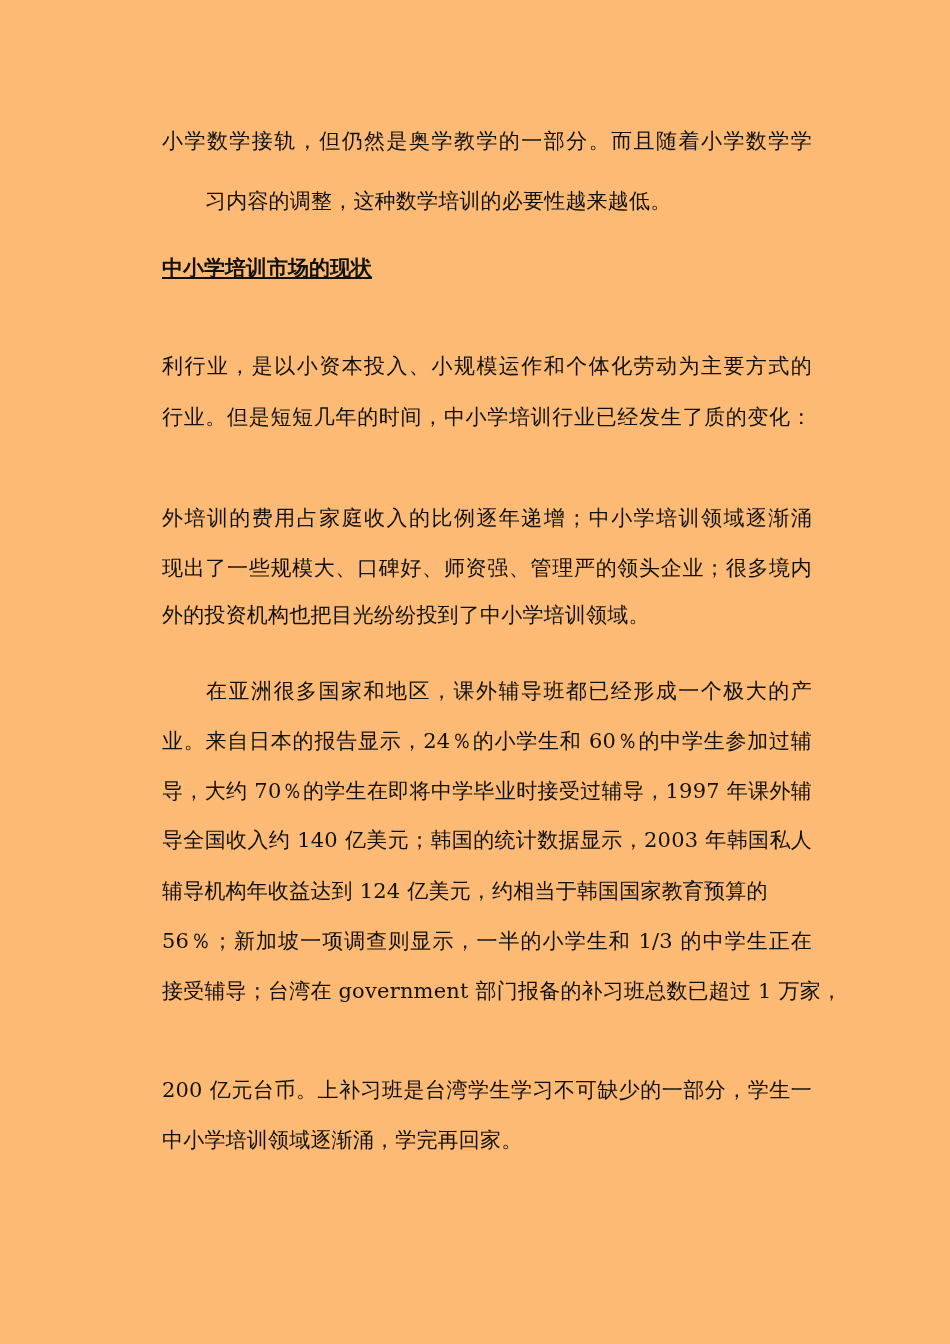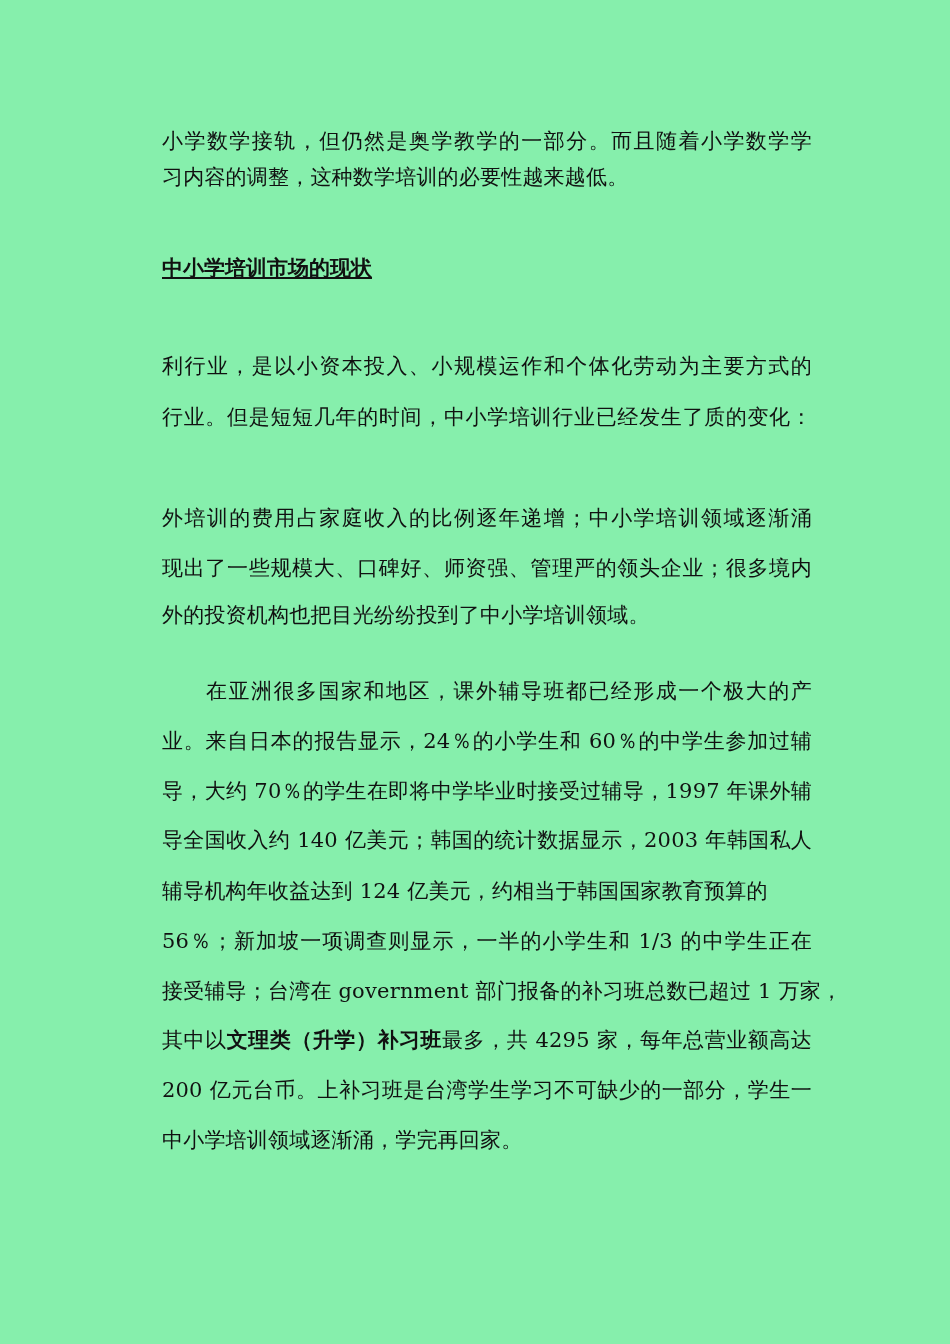--- a/index.html
+++ b/index.html
@@ -14,21 +14,21 @@
       overflow: hidden;
       font-family: "DejaVu Serif", "Liberation Serif", serif;
       color: #111111;
     }
     .page {
       position: absolute;
       left: 0;
       top: 0;
       width: 950px;
       height: 1344px;
-      background: #86efac;
+      background: #fdba74;
     }
     .line {
       position: absolute;
       left: 162px;
       width: 650px;
       font-size: 21px;
       line-height: 26px;
       white-space: nowrap;
       letter-spacing: 0.2px;
     }
@@ -47,34 +47,33 @@
       font-family: "DejaVu Sans", "Liberation Sans", sans-serif;
     }
     .just { text-align-last: justify; text-align: justify; }
   </style>
 </head>
 <body>
 
 <div class="page">
 
   <div class="line just" style="top:128px;">小学数学接轨，但仍然是奥学教学的一部分。而且随着小学数学学</div>
-  <div class="line" style="top:164px;">习内容的调整，这种数学培训的必要性越来越低。</div>
+  <div class="line" style="top:188px;margin-left:43px;">习内容的调整，这种数学培训的必要性越来越低。</div>
 
   <div class="heading" style="top:255px;text-decoration:underline;">中小学培训市场的现状</div>
 
   <div class="line just" style="top:353px;">利行业，是以小资本投入、小规模运作和个体化劳动为主要方式的</div>
   <div class="line just" style="top:404px;">行业。但是短短几年的时间，中小学培训行业已经发生了质的变化：</div>
   <div class="line just" style="top:505px;">外培训的费用占家庭收入的比例逐年递增；中小学培训领域逐渐涌</div>
   <div class="line just" style="top:555px;">现出了一些规模大、口碑好、师资强、管理严的领头企业；很多境内</div>
   <div class="line" style="top:602px;">外的投资机构也把目光纷纷投到了中小学培训领域。</div>
 
   <div class="line indent just" style="top:678px;">在亚洲很多国家和地区，课外辅导班都已经形成一个极大的产</div>
   <div class="line just" style="top:728px;">业。来自日本的报告显示，24％的小学生和 60％的中学生参加过辅</div>
   <div class="line just" style="top:778px;">导，大约 70％的学生在即将中学毕业时接受过辅导，1997 年课外辅</div>
   <div class="line just" style="top:827px;">导全国收入约 140 亿美元；韩国的统计数据显示，2003 年韩国私人</div>
   <div class="line" style="top:878px;">辅导机构年收益达到 124 亿美元，约相当于韩国国家教育预算的</div>
   <div class="line just" style="top:928px;">56％；新加坡一项调查则显示，一半的小学生和 1/3 的中学生正在</div>
   <div class="line just" style="top:978px;">接受辅导；台湾在 government 部门报备的补习班总数已超过 1 万家，</div>
-  <div class="line just" style="top:1027px;"><span>其中以</span><span class="bold">文理类（升学）补习班</span><span>最多，共 4295 家，每年总营业额高达</span></div>
   <div class="line just" style="top:1077px;">200 亿元台币。上补习班是台湾学生学习不可缺少的一部分，学生一</div>
   <div class="line" style="top:1127px;">中小学培训领域逐渐涌，学完再回家。</div>
 
 </div>
 
 </body></html>

